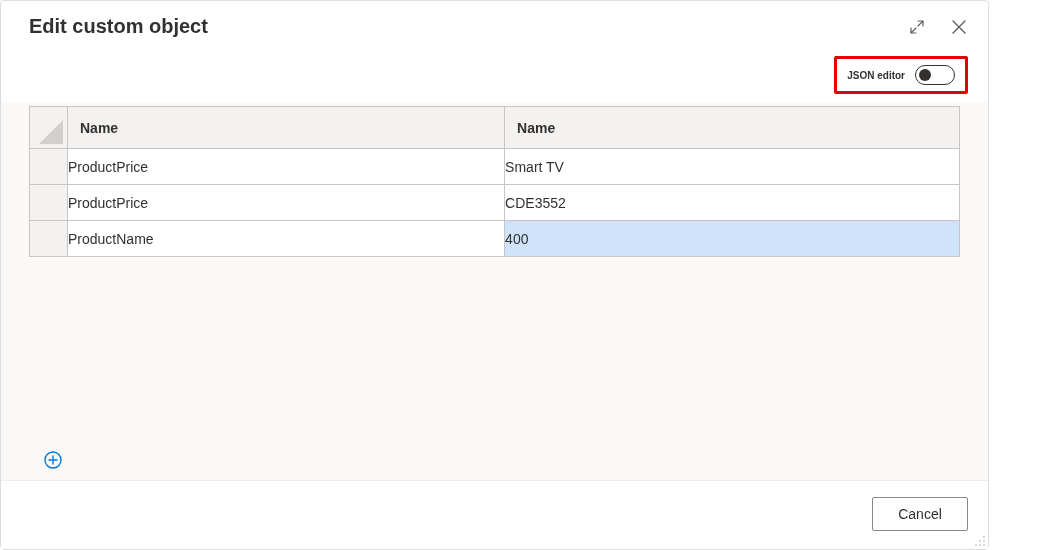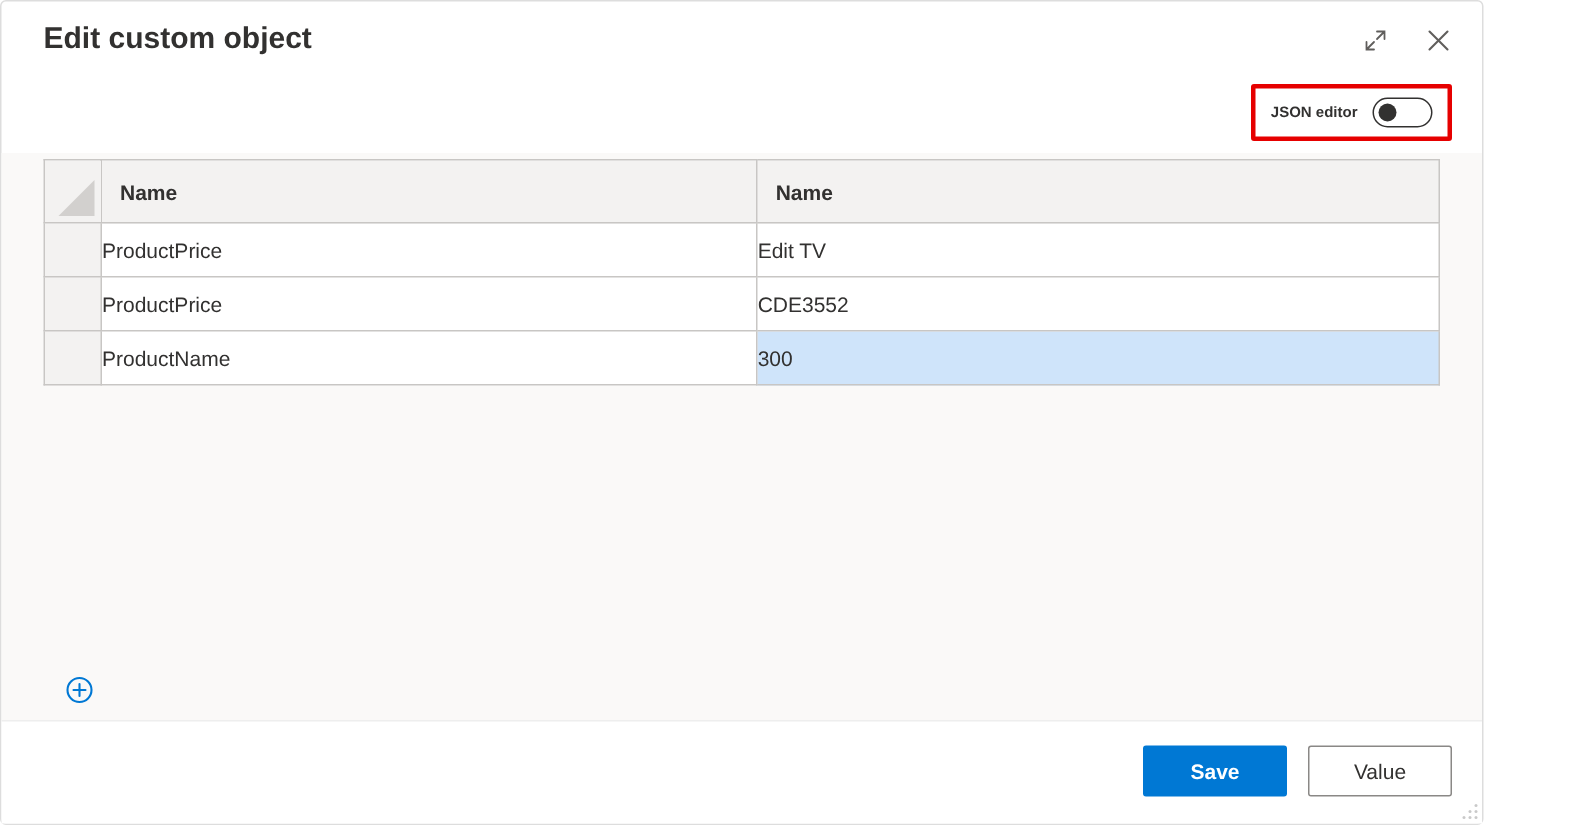--- a/index.html
+++ b/index.html
@@ -217,47 +217,46 @@
         <tr>
           <th class="corner"></th>
           <th>Name</th>
           <th>Name</th>
         </tr>
       </thead>
       <tbody id="table-body">
           <tr>
             <td class="row-handle"></td>
             <td>ProductPrice</td>
-            <td class="value-cell">Edit TV</td>
+            <td class="value-cell">Smart TV</td>
           </tr>
           <tr>
             <td class="row-handle"></td>
             <td>ProductPrice</td>
             <td class="value-cell">CDE3552</td>
           </tr>
           <tr class="selected">
             <td class="row-handle"></td>
             <td>ProductName</td>
-            <td class="value-cell">300</td>
+            <td class="value-cell">400</td>
           </tr>
         </tbody>
     </table>
     <div class="table-space">
       <div class="add-row-btn" title="Add">
         <svg width="18" height="18" viewBox="0 0 18 18">
             <circle cx="9" cy="9" r="8" stroke="currentColor" stroke-width="1.4" fill="none"></circle>
             <path d="M9 5v8M5 9h8" stroke="currentColor" stroke-width="1.4" stroke-linecap="round"></path>
           </svg>
       </div>
     </div>
   </div>
 
   <div class="footer">
-    <div class="btn btn-primary">Save</div>
-    <div class="btn btn-secondary">Value</div>
+    <div class="btn btn-secondary">Cancel</div>
   </div>
 
   <div class="resize-grip">
     <svg width="14" height="14" viewBox="0 0 14 14">
       <circle cx="12" cy="4" r="1" fill="#888"></circle>
       <circle cx="8" cy="8" r="1" fill="#888"></circle>
         <circle cx="12" cy="8" r="1" fill="#888"></circle>
       <circle cx="4" cy="12" r="1" fill="#888"></circle>
         <circle cx="8" cy="12" r="1" fill="#888"></circle>
         <circle cx="12" cy="12" r="1" fill="#888"></circle>

